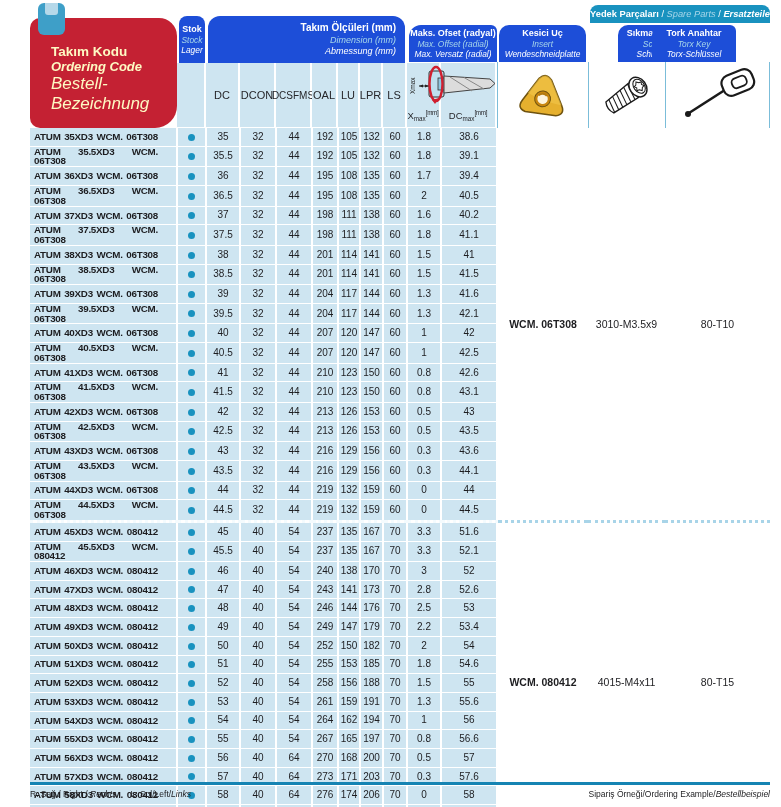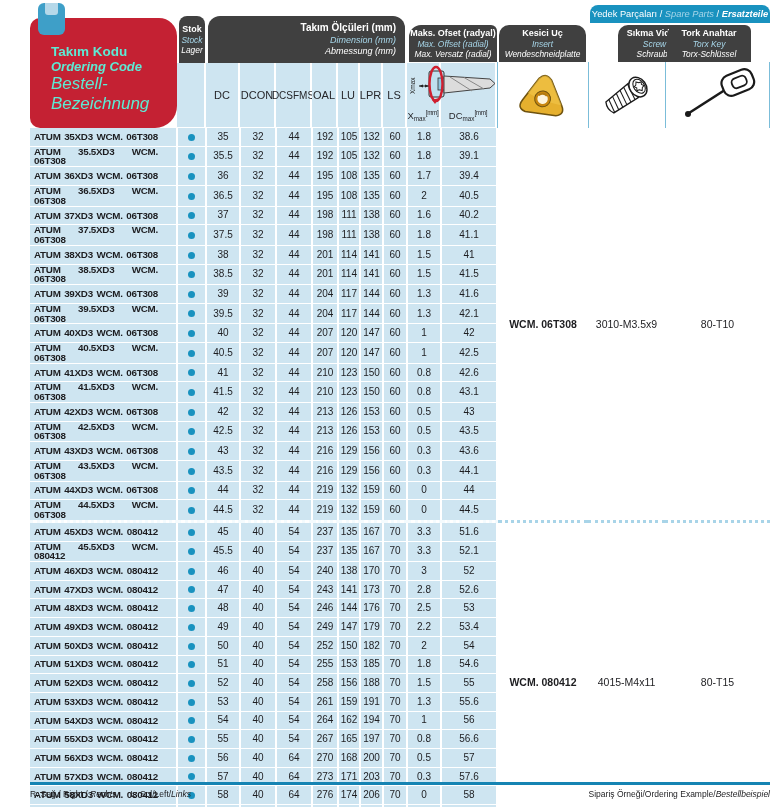--- a/index.html
+++ b/index.html
@@ -5,42 +5,42 @@
   html,body{margin:0;padding:0;background:#fff;}
   #page{position:relative;width:781px;height:807px;background:#fff;overflow:hidden;
         font-family:"Liberation Sans",sans-serif;color:#1d1d20;}
 
   
   .tab{position:absolute;left:38px;top:3px;width:27px;height:32px;background:#3e9fc8;border-radius:6px;z-index:5;}
   .tab-notch{position:absolute;left:45px;top:3px;width:13px;height:12px;background:#b5d8e9;border-radius:0 0 3px 3px;z-index:6;}
 
   
   .redbox{position:absolute;left:30px;top:18px;width:147px;height:110px;background:#c42133;
-          border-radius:10px 18px 22px 10px;color:#5eead4;padding:26px 0 0 21px;box-sizing:border-box;z-index:2;}
+          border-radius:10px 18px 22px 10px;color:#fef9c3;padding:26px 0 0 21px;box-sizing:border-box;z-index:2;}
   .redbox .l1{font-weight:bold;font-size:13.5px;line-height:1.15;}
   .redbox .l2{font-weight:bold;font-style:italic;font-size:13px;line-height:1.15;}
   .redbox .l3{font-style:italic;font-size:17px;line-height:1.15;}
 
   
-  .band{position:absolute;background:#404040;color:#fff;text-align:center;
+  .band{position:absolute;background:#1d4ed8;color:#fff;text-align:center;
         display:flex;flex-direction:column;justify-content:center;box-sizing:border-box;}
   .band .l1{font-weight:bold;font-size:10px;line-height:1.22;}
   .band .l2{font-style:italic;font-size:9px;line-height:1.22;color:#a7d6e9;}
   .band .l3{font-style:italic;font-size:9px;line-height:1.22;}
   .band.small .l1{font-size:9px;}
   .band.small .l2,.band.small .l3{font-size:8.4px;}
   .band.dim{align-items:flex-end;padding-right:9px;border-radius:12px 12px 0 0;}
   .band.stok{border-radius:8px 8px 0 0;}
   .band.offset{border-radius:12px 6px 0 0;}
   .band.kesici{border-radius:10px 10px 0 0;}
   .band.sikma{border-radius:10px 10px 0 0;}
   .band.tork{border-radius:10px 6px 0 0;}
   .yedek{position:absolute;left:590px;top:5px;width:180px;height:18px;background:#1992bf;color:#fff;
          border-radius:8px 8px 0 0;text-align:center;font-size:9.3px;line-height:18px;}
-  .yedek .tr{font-weight:normal;}
+  .yedek .tr{font-weight:bold;}
   .yedek .en{font-style:italic;color:#a7d6e9;}
   .yedek .de{font-style:italic;font-weight:bold;}
 
   
   .subhead{position:absolute;left:177px;top:63px;height:65px;display:flex;z-index:1;}
   .shc{background:#cee5f1;border-right:2px solid #fff;border-bottom:1px solid #fff;box-sizing:border-box;
        display:flex;align-items:center;justify-content:center;font-size:11px;color:#26262a;}
   .shc.bottomlab{align-items:flex-end;padding-bottom:5px;font-size:9.5px;}
   sub.mx{font-size:6.3px;vertical-align:-2px;}
   sup.mm{font-size:6.3px;vertical-align:4px;letter-spacing:-0.3px;}
@@ -111,21 +111,21 @@
   <div class="yedek">
     <span class="tr">Yedek Parçaları</span><span> / </span><span class="en">Spare Parts</span><span> / </span><span class="de">Ersatzteile</span>
   </div>
 
   <div class="band sikma small" style="left:618px;top:25px;width:73px;height:37px;">
     <div class="l1">Sıkma Vidası</div>
     <div class="l2">Screw</div>
     <div class="l3">Schraube</div>
   </div>
 
-  <div class="band tork small" style="left:667px;top:25px;width:84px;height:37px;">
+  <div class="band tork small" style="left:652px;top:25px;width:84px;height:37px;">
     <div class="l1">Tork Anahtar</div>
     <div class="l2">Torx Key</div>
     <div class="l3">Torx-Schlüssel</div>
   </div>
 
   <div class="subhead">
     <div class="shc" style="width:29px"></div>
     <div class="shc" style="width:34px">DC</div>
     <div class="shc" style="width:36px">DCON</div>
     <div class="shc" style="width:36px;font-size:10px;">DCSFMS</div>

